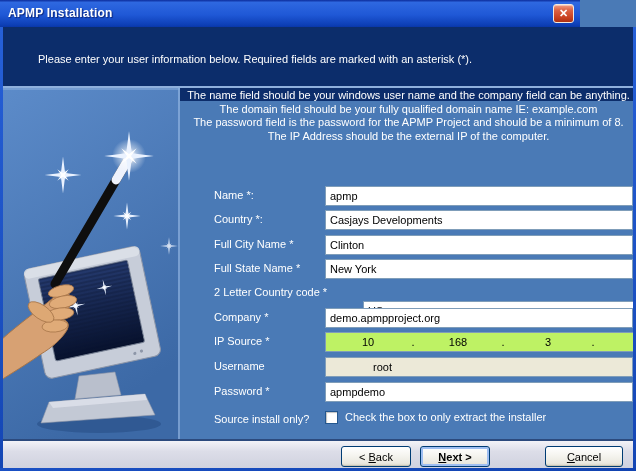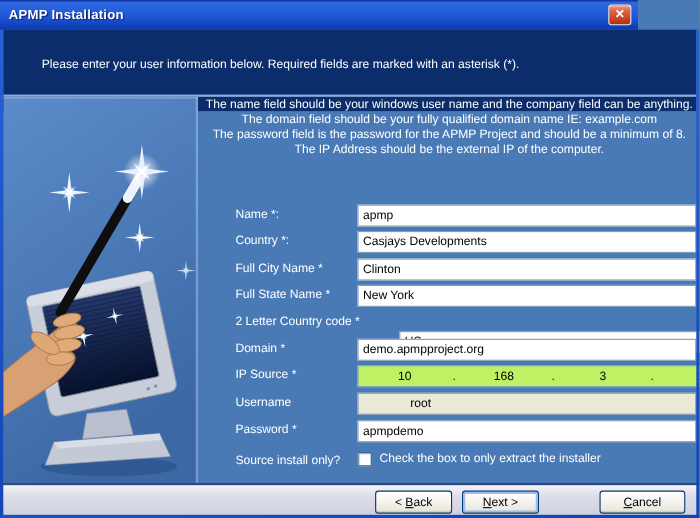--- a/index.html
+++ b/index.html
@@ -92,21 +92,21 @@
   }
   .xp-btn {
     position: absolute; height: 21px; border: 1px solid #003c74; border-radius: 3px;
     background: linear-gradient(180deg,#ffffff 0%, #f5f4ef 45%, #eae8df 85%, #d8d4c5 100%);
     font-family: "Liberation Sans", sans-serif; font-size: 11px; color: #000;
     text-align: center; line-height: 18px; cursor: default; z-index: 6;
     box-shadow: inset 0 -1px 0 #c9c5b5;
   }
   .xp-btn.focused { box-shadow: inset 0 0 0 2px #9ebef2, inset 0 -1px 0 #c9c5b5; }
   .btn-back   { left: 341px; top: 446px; width: 70px; }
-  .btn-next   { left: 420px; top: 446px; width: 70px; }
+  .btn-next   { left: 420px; top: 446px; width: 70px; font-weight: bold; }
   .btn-cancel { left: 545px; top: 446px; width: 78px; text-align: center; }
   .xp-btn u { text-underline-offset: 1px; }
 </style>
 </head>
 <body>
 
 <div class="window">
 
   <div class="titlebar">
     <div class="title-text">APMP Installation</div>
@@ -211,21 +211,21 @@
 
   <div class="field-label" style="top:238px">Full City Name *</div>
   <input class="xp-input" style="top: 235px;" type="text" value="Clinton">
 
   <div class="field-label" style="top:262px">Full State Name *</div>
   <input class="xp-input" style="top: 259px;" type="text" value="New York">
 
   <div class="field-label" style="top:286px">2 Letter Country code *</div>
   <input class="xp-input" style="top: 301px; margin-left: 38px;" type="text" value="US">
 
-  <div class="field-label" style="top:311px">Domain *</div>
+  <div class="field-label" style="top:311px">Company *</div>
   <input class="xp-input" style="top: 308px;" type="text" value="demo.apmpproject.org">
 
   <div class="field-label" style="top:335px">IP Source *</div>
   <div class="ip-box" style="top:332px">
     <span class="ip-octet">10</span>
     <span class="ip-dot">.</span>
     <span class="ip-octet">168</span>
     <span class="ip-dot">.</span>
     <span class="ip-octet">3</span>
     <span class="ip-dot">.</span>

